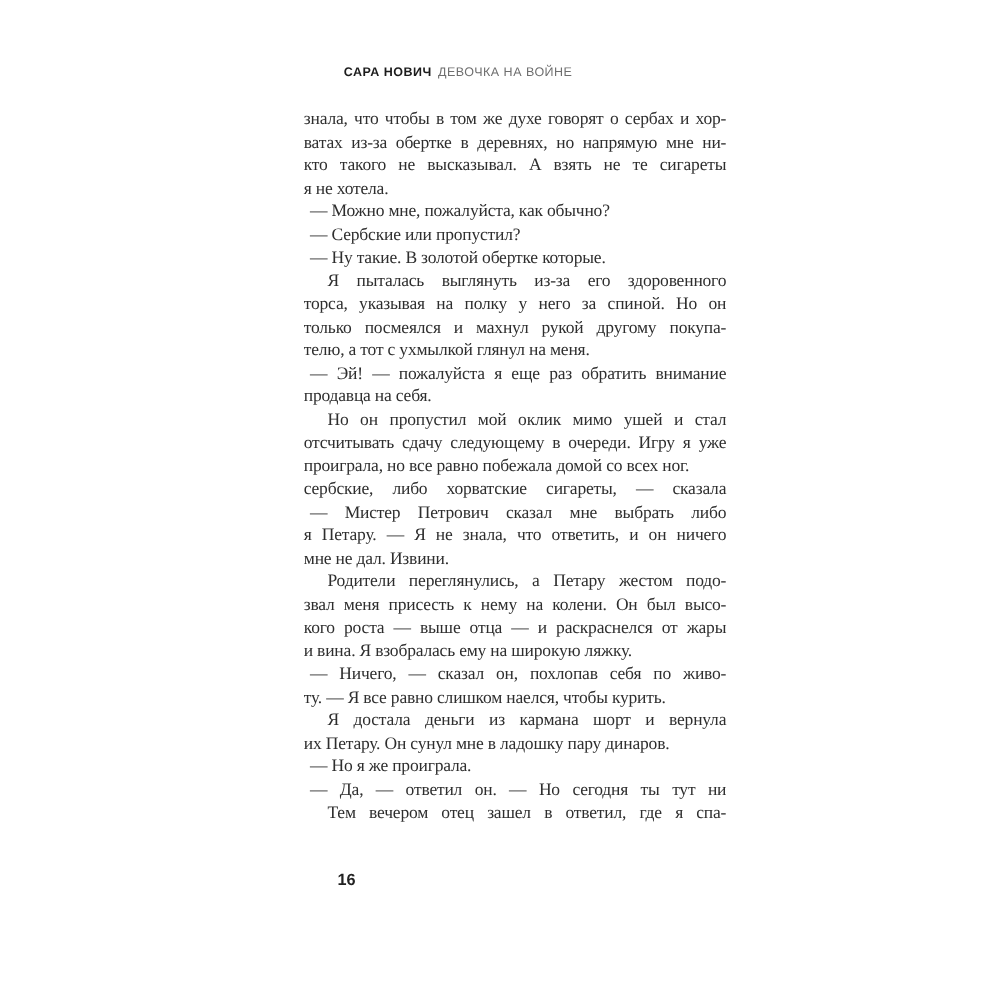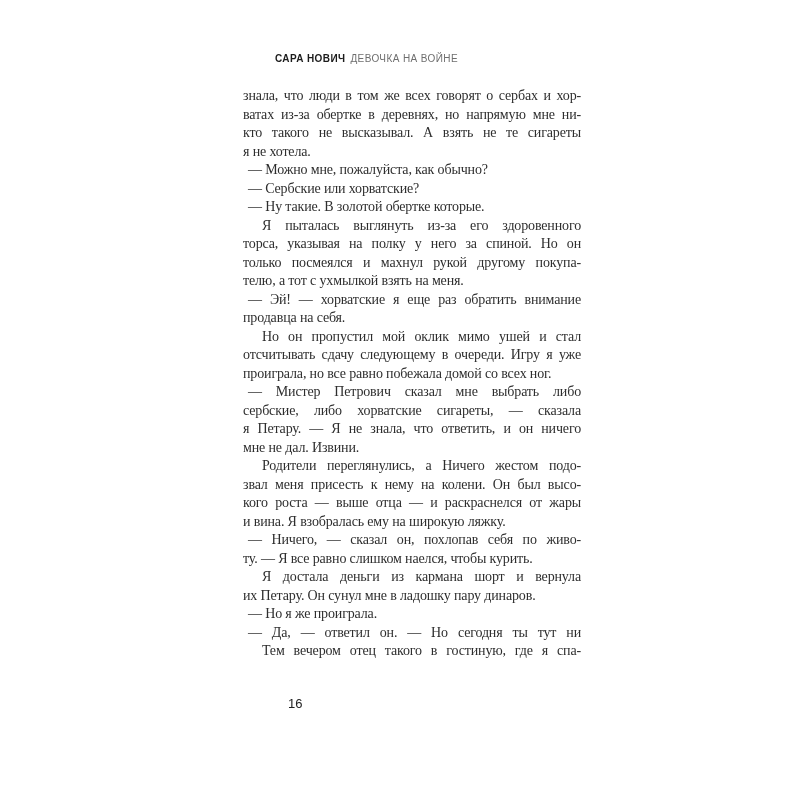--- a/index.html
+++ b/index.html
@@ -51,66 +51,66 @@
     text-align-last: justify;
     white-space: normal;
   }
   .tline.l {
     text-align: left;
   }
   .tline.ind-para { text-indent: 19px; }
   .tline.ind-dash { text-indent: 5px; }
   .page-number {
     position: absolute;
-    left: 288px;
+    left: 270px;
     top: 696px;
     font-family: "Liberation Sans", sans-serif;
     font-size: 13px;
-    font-weight: normal;
+    font-weight: bold;
     color: #222222;
   }
 </style>
 </head>
 <body>
 
 <div class="page">
 
   <div class="running-header">
     <span class="author">САРА НОВИЧ</span><span class="title">ДЕВОЧКА НА ВОЙНЕ</span>
   </div>
 
   <div class="body-col" id="body-lines">
-      <div class="tline j">знала, что люди в том же всех говорят о сербах и хор-</div>
+      <div class="tline j">знала, что чтобы в том же духе говорят о сербах и хор-</div>
       <div class="tline j">ватах из-за обертке в деревнях, но напрямую мне ни-</div>
       <div class="tline j">кто такого не высказывал. А взять не те сигареты</div>
       <div class="tline l">я не хотела.</div>
       <div class="tline l ind-dash">— Можно мне, пожалуйста, как обычно?</div>
-      <div class="tline l ind-dash">— Сербские или хорватские?</div>
+      <div class="tline l ind-dash">— Сербские или пропустил?</div>
       <div class="tline l ind-dash">— Ну такие. В золотой обертке которые.</div>
       <div class="tline j ind-para">Я пыталась выглянуть из-за его здоровенного</div>
       <div class="tline j">торса, указывая на полку у него за спиной. Но он</div>
       <div class="tline j">только посмеялся и махнул рукой другому покупа-</div>
-      <div class="tline l">телю, а тот с ухмылкой взять на меня.</div>
-      <div class="tline j ind-dash">— Эй! — хорватские я еще раз обратить внимание</div>
+      <div class="tline l">телю, а тот с ухмылкой глянул на меня.</div>
+      <div class="tline j ind-dash">— Эй! — пожалуйста я еще раз обратить внимание</div>
       <div class="tline l">продавца на себя.</div>
       <div class="tline j ind-para">Но он пропустил мой оклик мимо ушей и стал</div>
       <div class="tline j">отсчитывать сдачу следующему в очереди. Игру я уже</div>
       <div class="tline l">проиграла, но все равно побежала домой со всех ног.</div>
+      <div class="tline j">сербские, либо хорватские сигареты, — сказала</div>
       <div class="tline j ind-dash">— Мистер Петрович сказал мне выбрать либо</div>
-      <div class="tline j">сербские, либо хорватские сигареты, — сказала</div>
       <div class="tline j">я Петару. — Я не знала, что ответить, и он ничего</div>
       <div class="tline l">мне не дал. Извини.</div>
-      <div class="tline j ind-para">Родители переглянулись, а Ничего жестом подо-</div>
+      <div class="tline j ind-para">Родители переглянулись, а Петару жестом подо-</div>
       <div class="tline j">звал меня присесть к нему на колени. Он был высо-</div>
       <div class="tline j">кого роста — выше отца — и раскраснелся от жары</div>
       <div class="tline l">и вина. Я взобралась ему на широкую ляжку.</div>
       <div class="tline j ind-dash">— Ничего, — сказал он, похлопав себя по живо-</div>
       <div class="tline l">ту. — Я все равно слишком наелся, чтобы курить.</div>
       <div class="tline j ind-para">Я достала деньги из кармана шорт и вернула</div>
       <div class="tline l">их Петару. Он сунул мне в ладошку пару динаров.</div>
       <div class="tline l ind-dash">— Но я же проиграла.</div>
       <div class="tline j ind-dash">— Да, — ответил он. — Но сегодня ты тут ни</div>
-      <div class="tline j ind-para">Тем вечером отец такого в гостиную, где я спа-</div>
+      <div class="tline j ind-para">Тем вечером отец зашел в ответил, где я спа-</div>
     </div>
 
   <div class="page-number">16</div>
 
 </div>
 
 </body></html>

